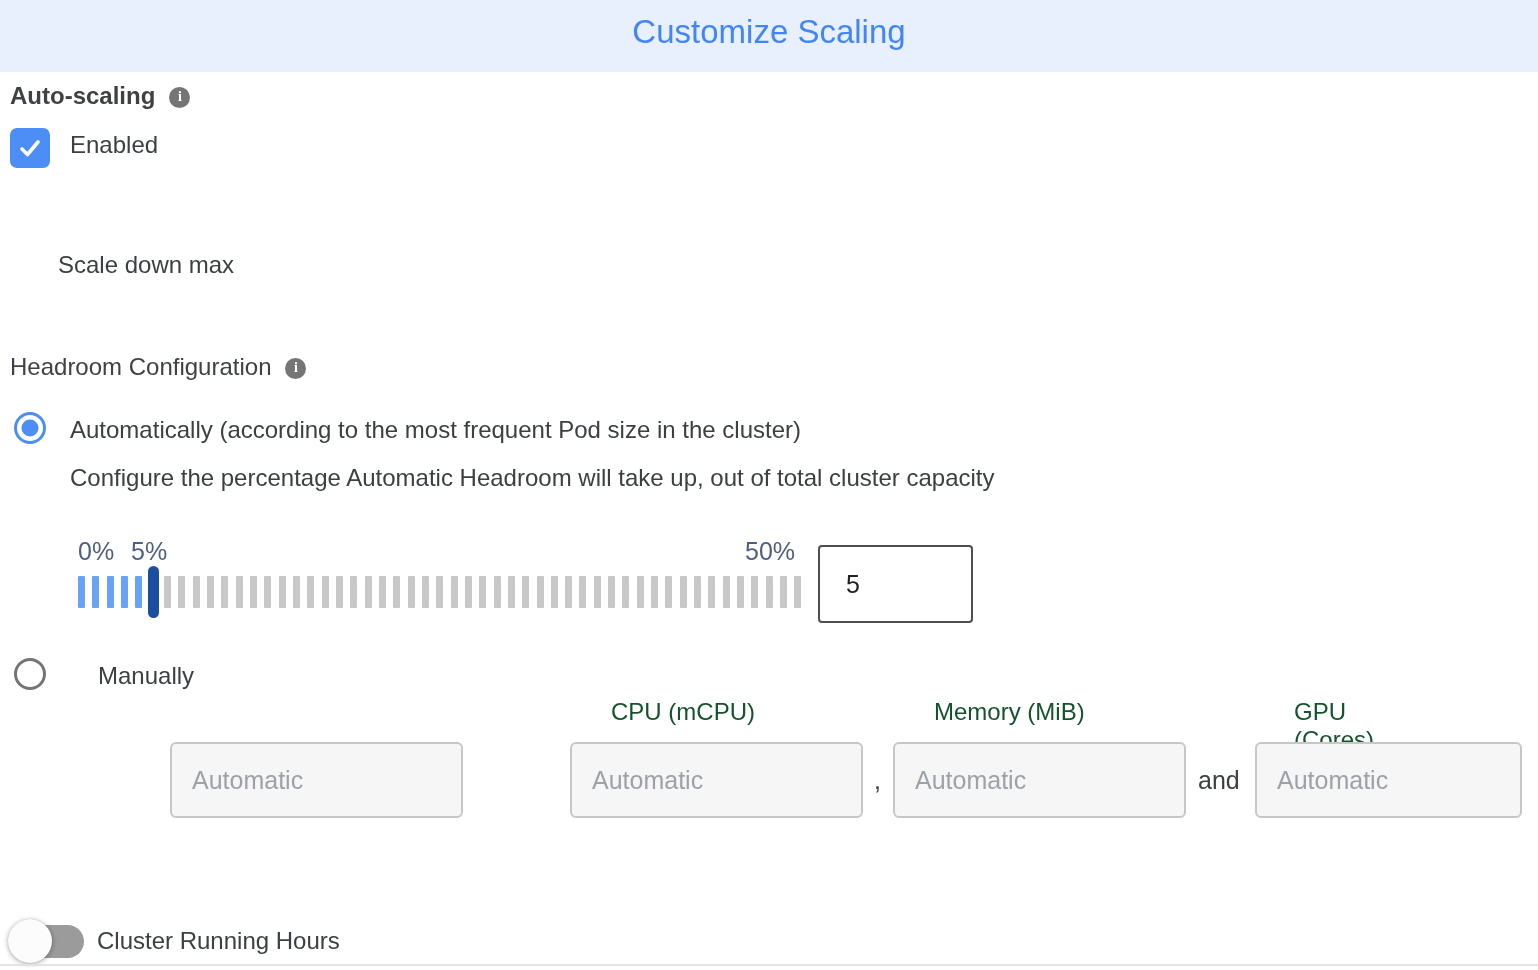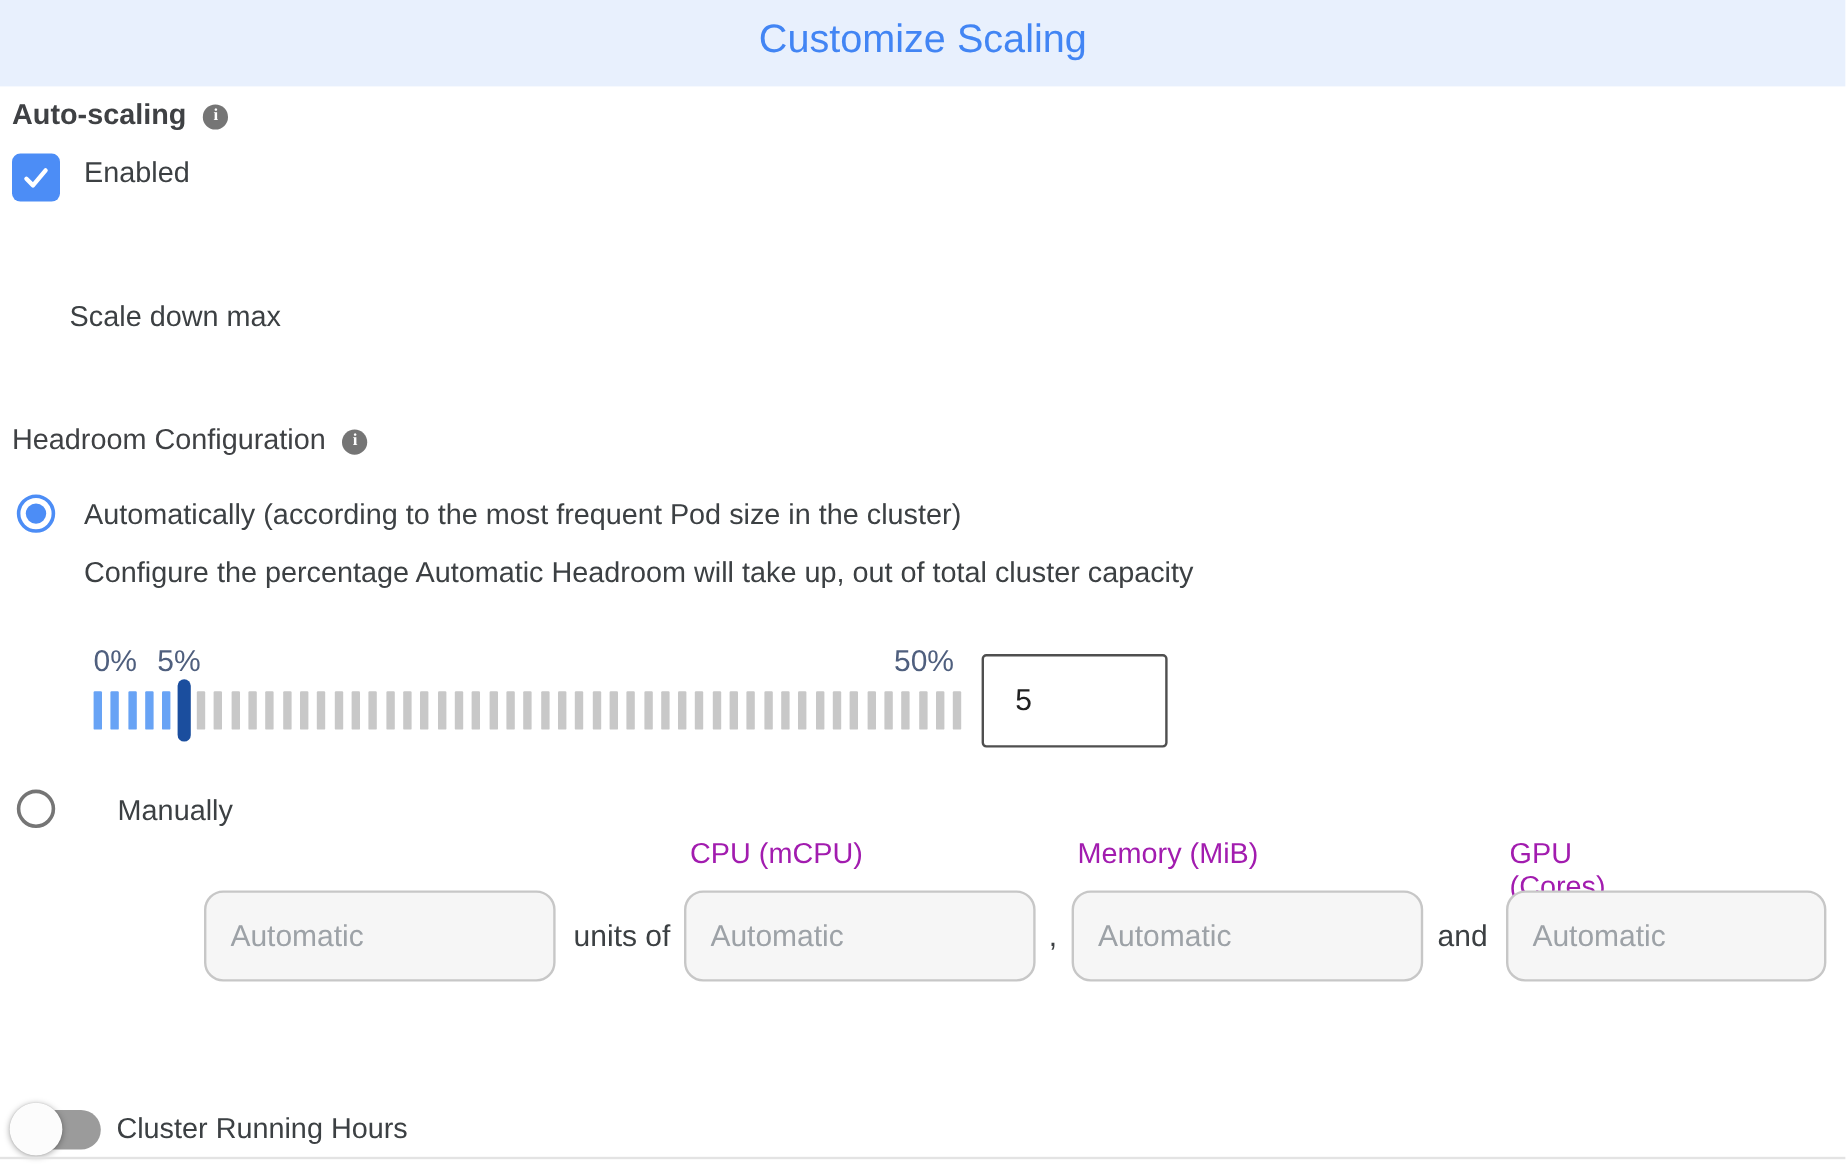--- a/index.html
+++ b/index.html
@@ -65,24 +65,24 @@
     display: flex; justify-content: space-between; align-items: center;
   }
   .tick { width: 7px; height: 32px; border-radius: 1px; background: #c8c8c8; flex: 0 0 auto; }
   .tick-active { background: #68a3f5; }
   .slider-handle {
     position: absolute; top: 0; width: 11px; height: 52px;
     border-radius: 7px; background: #1b4e9e;
   }
 
   
-  .col-header { position: absolute; top: 698px; font-size: 24px; color: #a21caf; }
+  .col-header { position: absolute; top: 698px; font-size: 24px; color: #14532d; margin-left: 36px; }
   .auto-input {
     position: absolute; top: 742px; height: 76px; width: 293px;
-    background: #f6f6f6; border: 2px solid #c7c7c7; border-radius: 16px;
+    background: #f6f6f6; border: 2px solid #c7c7c7; border-radius: 6px;
     font-family: "Liberation Sans", sans-serif;
     font-size: 25px; color: #212121; padding-left: 20px; outline: none;
   }
   .auto-input::placeholder { color: #9da2a7; opacity: 1; }
   .row-text { position: absolute; top: 742px; height: 76px; display: flex; align-items: center; font-size: 25px; color: #3c4043; }
 
   
   .toggle { position: absolute; left: 6px; top: 916px; width: 90px; height: 50px; }
   .toggle-track {
     position: absolute; left: 10px; top: 9px; width: 68px; height: 33px;
@@ -196,21 +196,20 @@
   <div class="radio" style="left:14px; top:658px;">
     
   </div>
   <div class="label-text" style="left:70px; top:662px;margin-left:28px;">Manually</div>
 
   <div class="col-header" style="left:575px;">CPU (mCPU)</div>
   <div class="col-header" style="left:898px;">Memory (MiB)</div>
   <div class="col-header" style="left:1258px;">GPU (Cores)</div>
 
   <input class="auto-input" style="left: 170px;" type="text" placeholder="Automatic">
-  <div class="row-text" style="left:478px;">units of</div>
   <input class="auto-input" style="left: 570px;" type="text" placeholder="Automatic">
   <div class="row-text" style="left:874px;">,</div>
   <input class="auto-input" style="left: 893px;" type="text" placeholder="Automatic">
   <div class="row-text" style="left:1198px;">and</div>
   <input class="auto-input" style="left: 1255px; width: 267px;" type="text" placeholder="Automatic">
 
   <div class="toggle">
     <div class="toggle-track"></div>
     <div class="toggle-knob"></div>
   </div>

